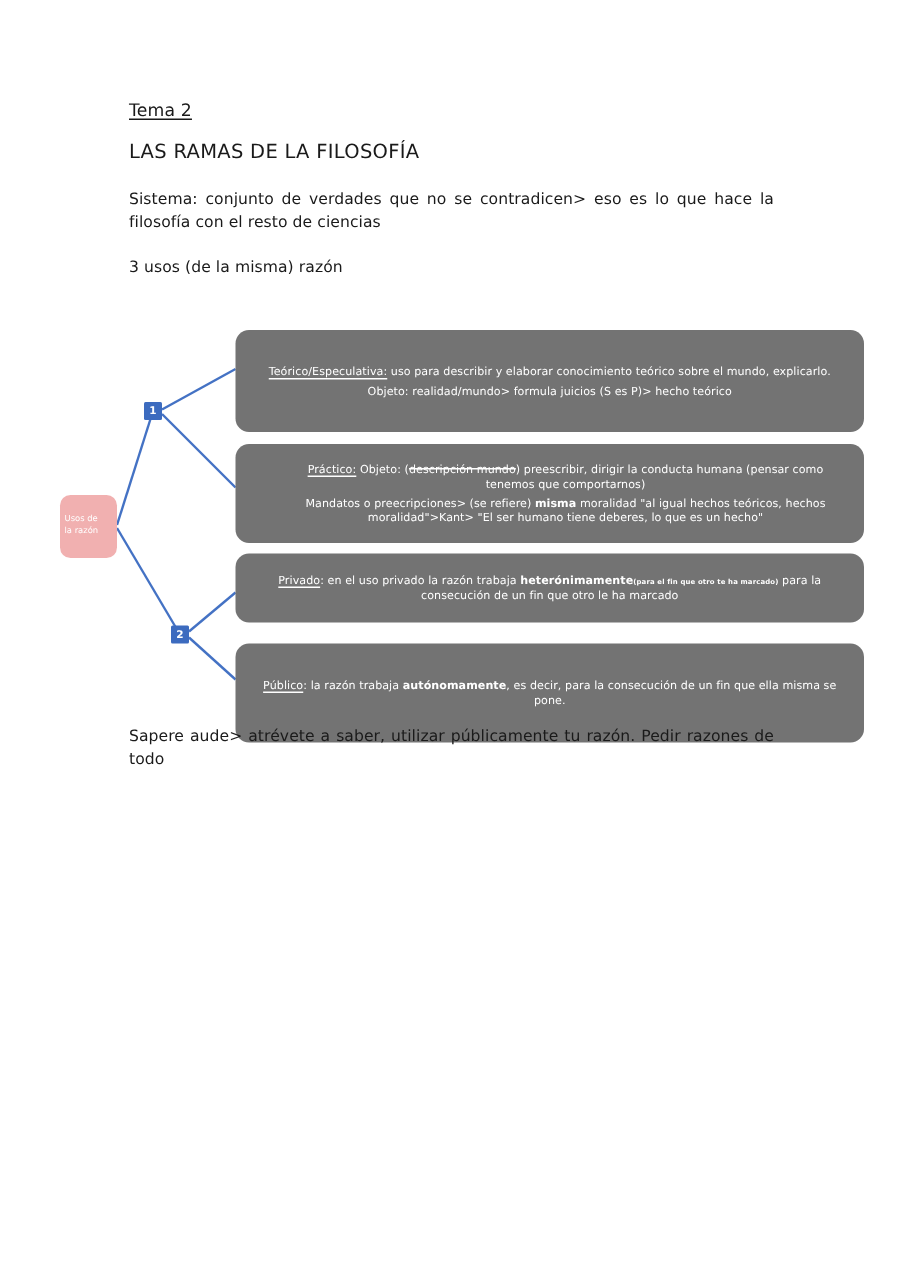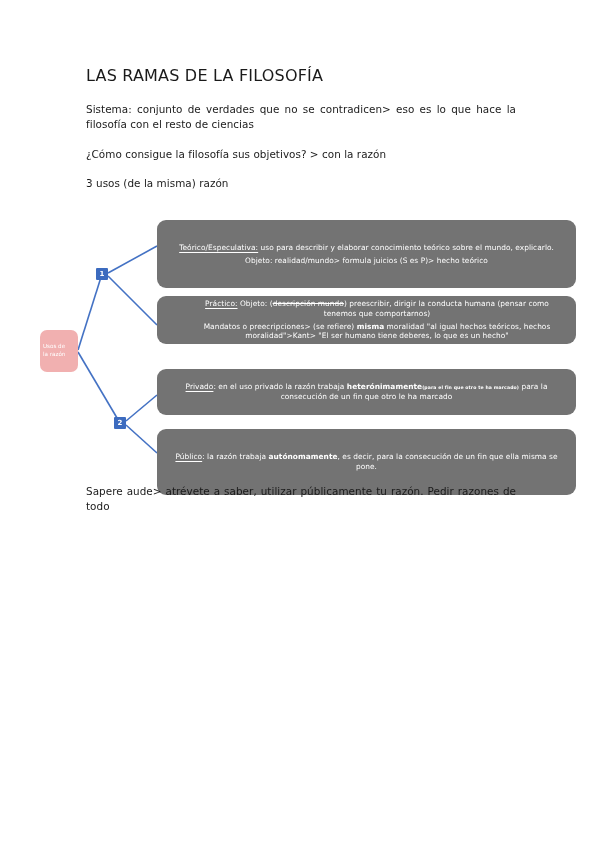--- a/index.html
+++ b/index.html
@@ -32,21 +32,21 @@
 
   .heading {
     font-size: 11.5px;
     text-decoration: underline;
     text-underline-offset: 2px;
     margin: 0 0 14px 0;
     letter-spacing: 0.1px;
   }
 
   .subheading {
-    font-size: 16px;
+    font-size: 13px;
     margin: 0 0 17px 0;
     letter-spacing: 0.2px;
   }
 
   .para {
     font-size: 10.4px;
     line-height: 1.42;
     margin: 0 0 15px 0;
     text-align: justify;
     letter-spacing: 0.05px;
@@ -110,21 +110,21 @@
     border-radius: 9px;
     color: #ffffff;
     box-sizing: border-box;
     padding: 7px 11px;
     width: 419px;
     display: flex;
     flex-direction: column;
     justify-content: center;
   }
   .box-1 { top: 220px; height: 68px; }
-  .box-2 { top: 296px; height: 48px; padding-left: 32px; }
+  .box-2 { top: 296px; height: 66px; padding-left: 32px; }
   .box-3 { top: 369px; height: 46px; }
   .box-4 { top: 429px; height: 66px; }
 
   .box .line {
     text-align: center;
     font-size: 7.4px;
     line-height: 1.34;
     margin: 0;
     letter-spacing: 0.05px;
   }
@@ -165,23 +165,23 @@
         <path d="M 108 276 L 157 325"></path>
 
         <path d="M 126 421 L 157 395"></path>
 
         <path d="M 126 425 L 157 453"></path>
       </g>
     </svg>
   </div>
 
   <div class="doc-text">
+    <div class="heading">Tema 2</div>
     <div class="subheading">LAS RAMAS DE LA FILOSOFÍA</div>
     <p class="para">Sistema: conjunto de verdades que no se contradicen&gt; eso es lo que hace la filosofía con el resto de ciencias</p>
-    <p class="para">¿Cómo consigue la filosofía sus objetivos? &gt; con la razón</p>
     <p class="para last">3 usos (de la misma) razón</p>
   </div>
 
   <div class="node-root">
     <div class="rtxt">
       <span>Usos de</span><br>
       <span>la razón</span>
     </div>
   </div>
 

